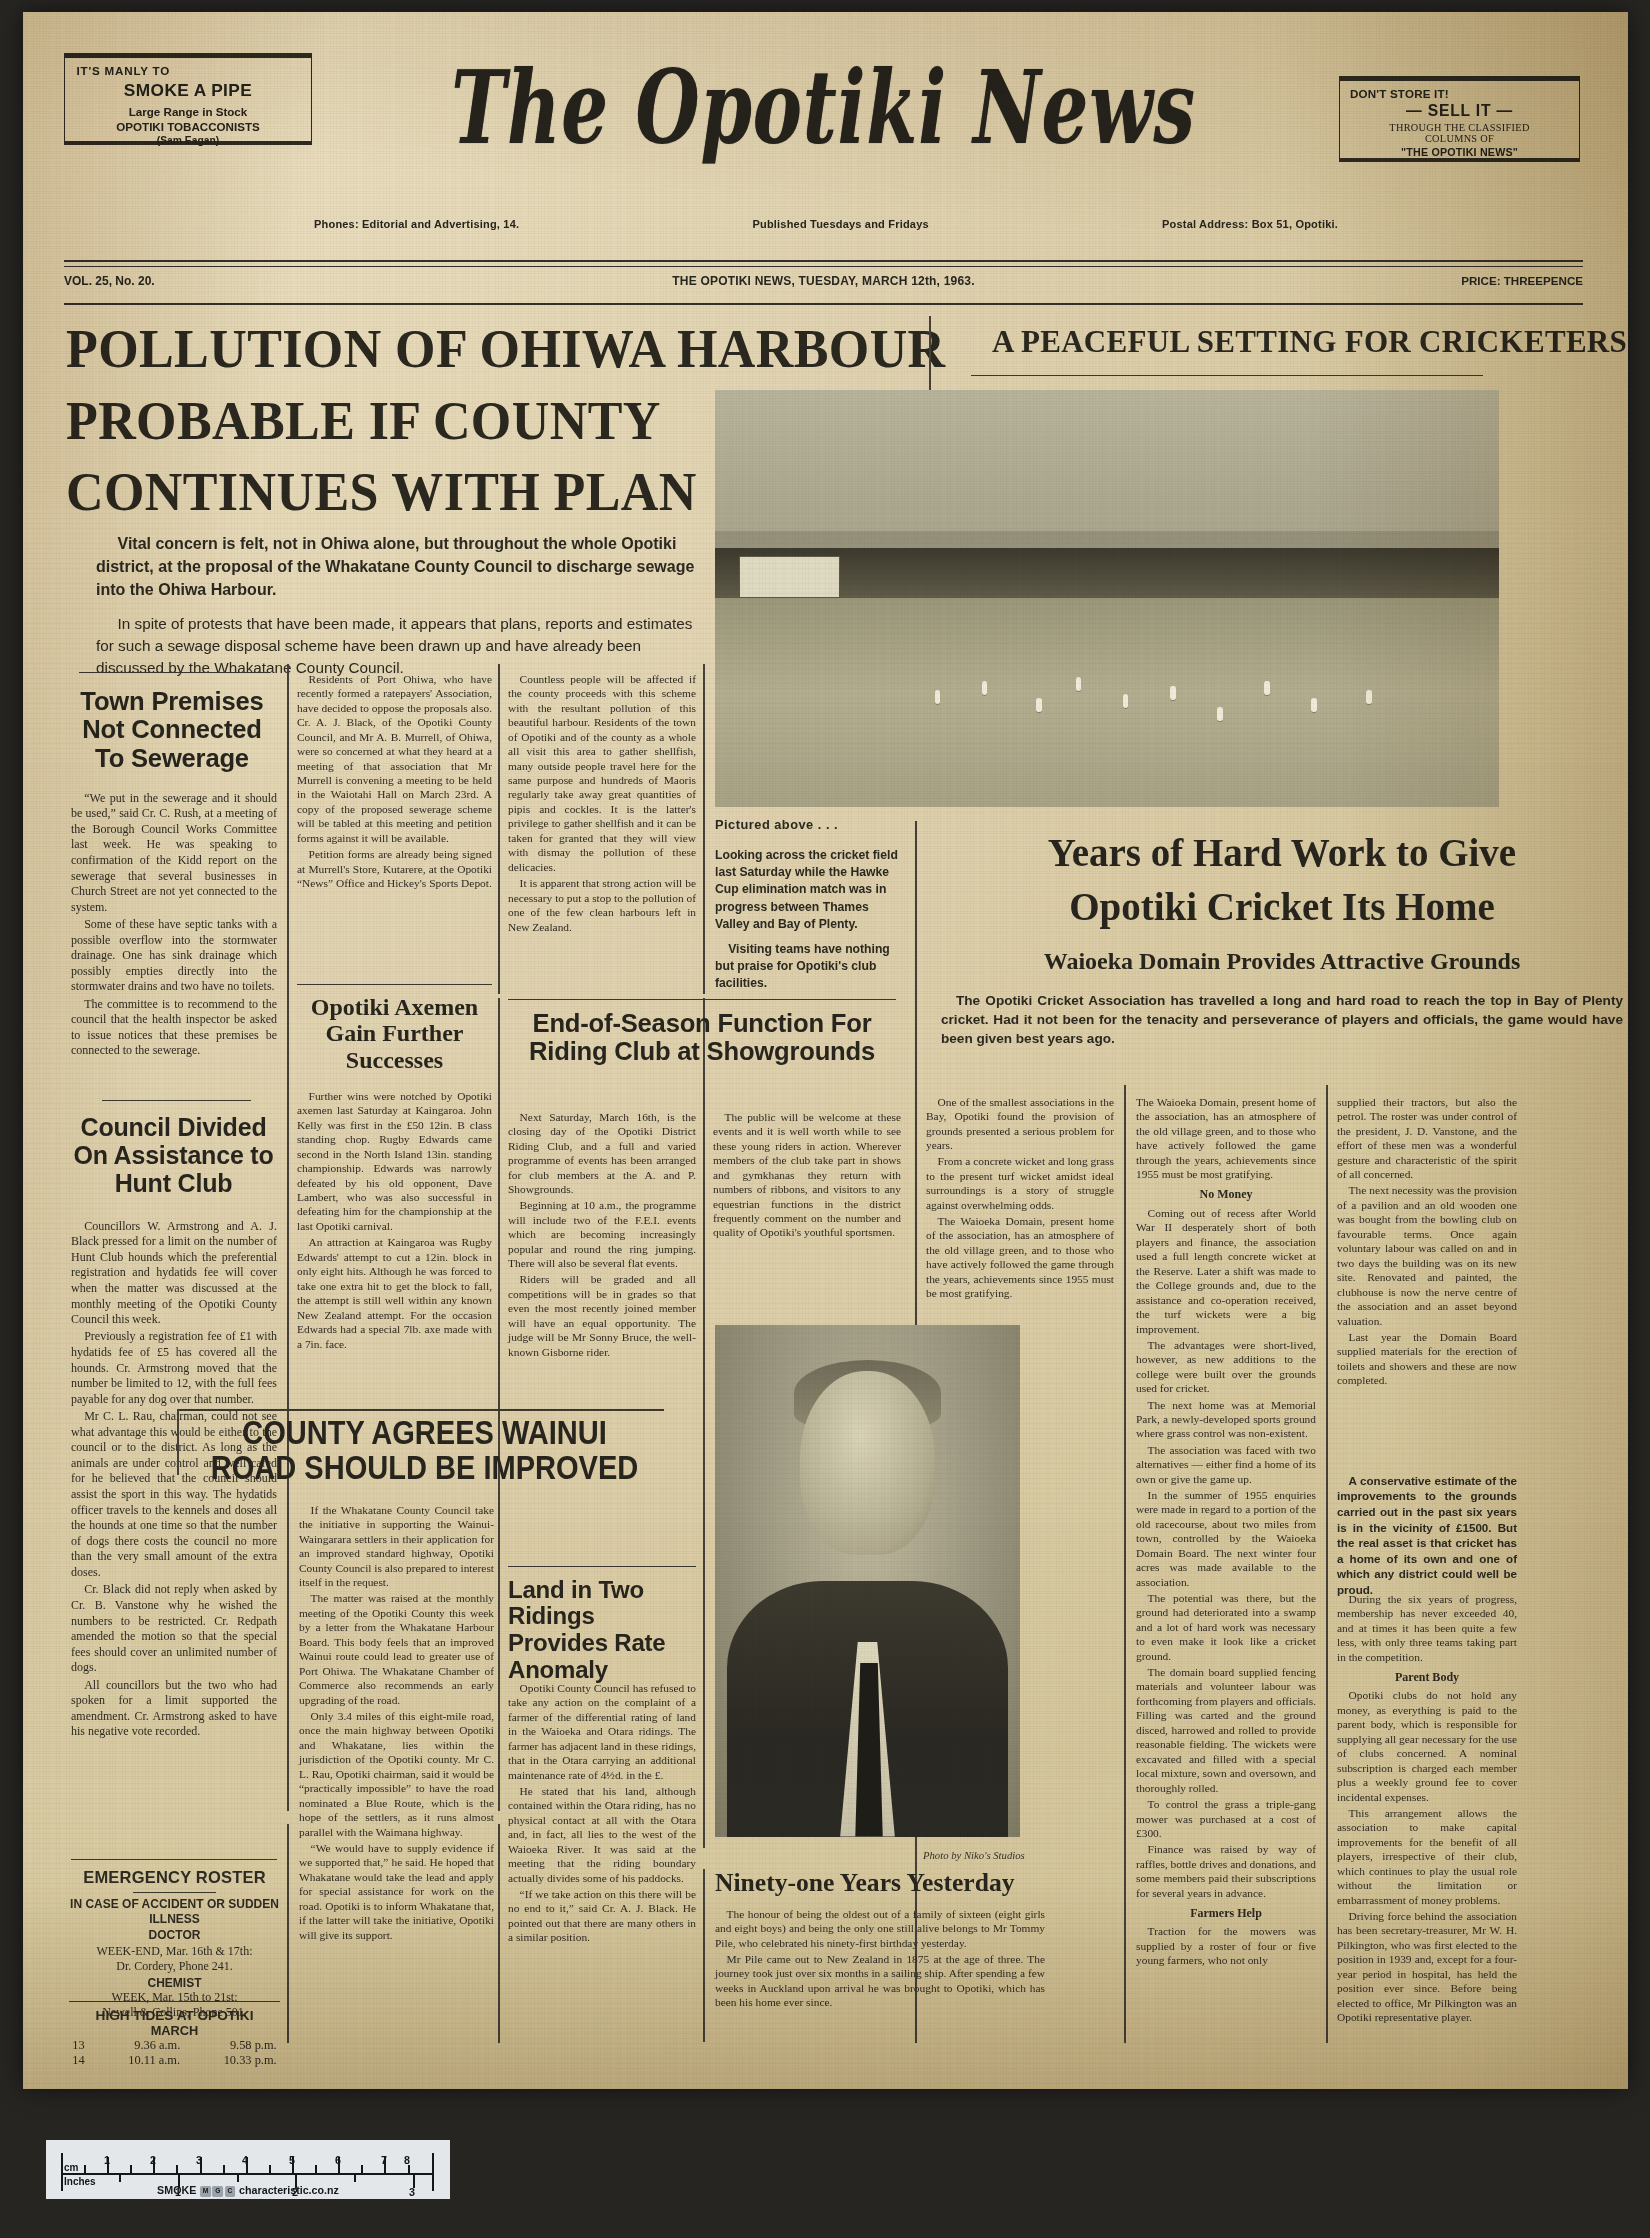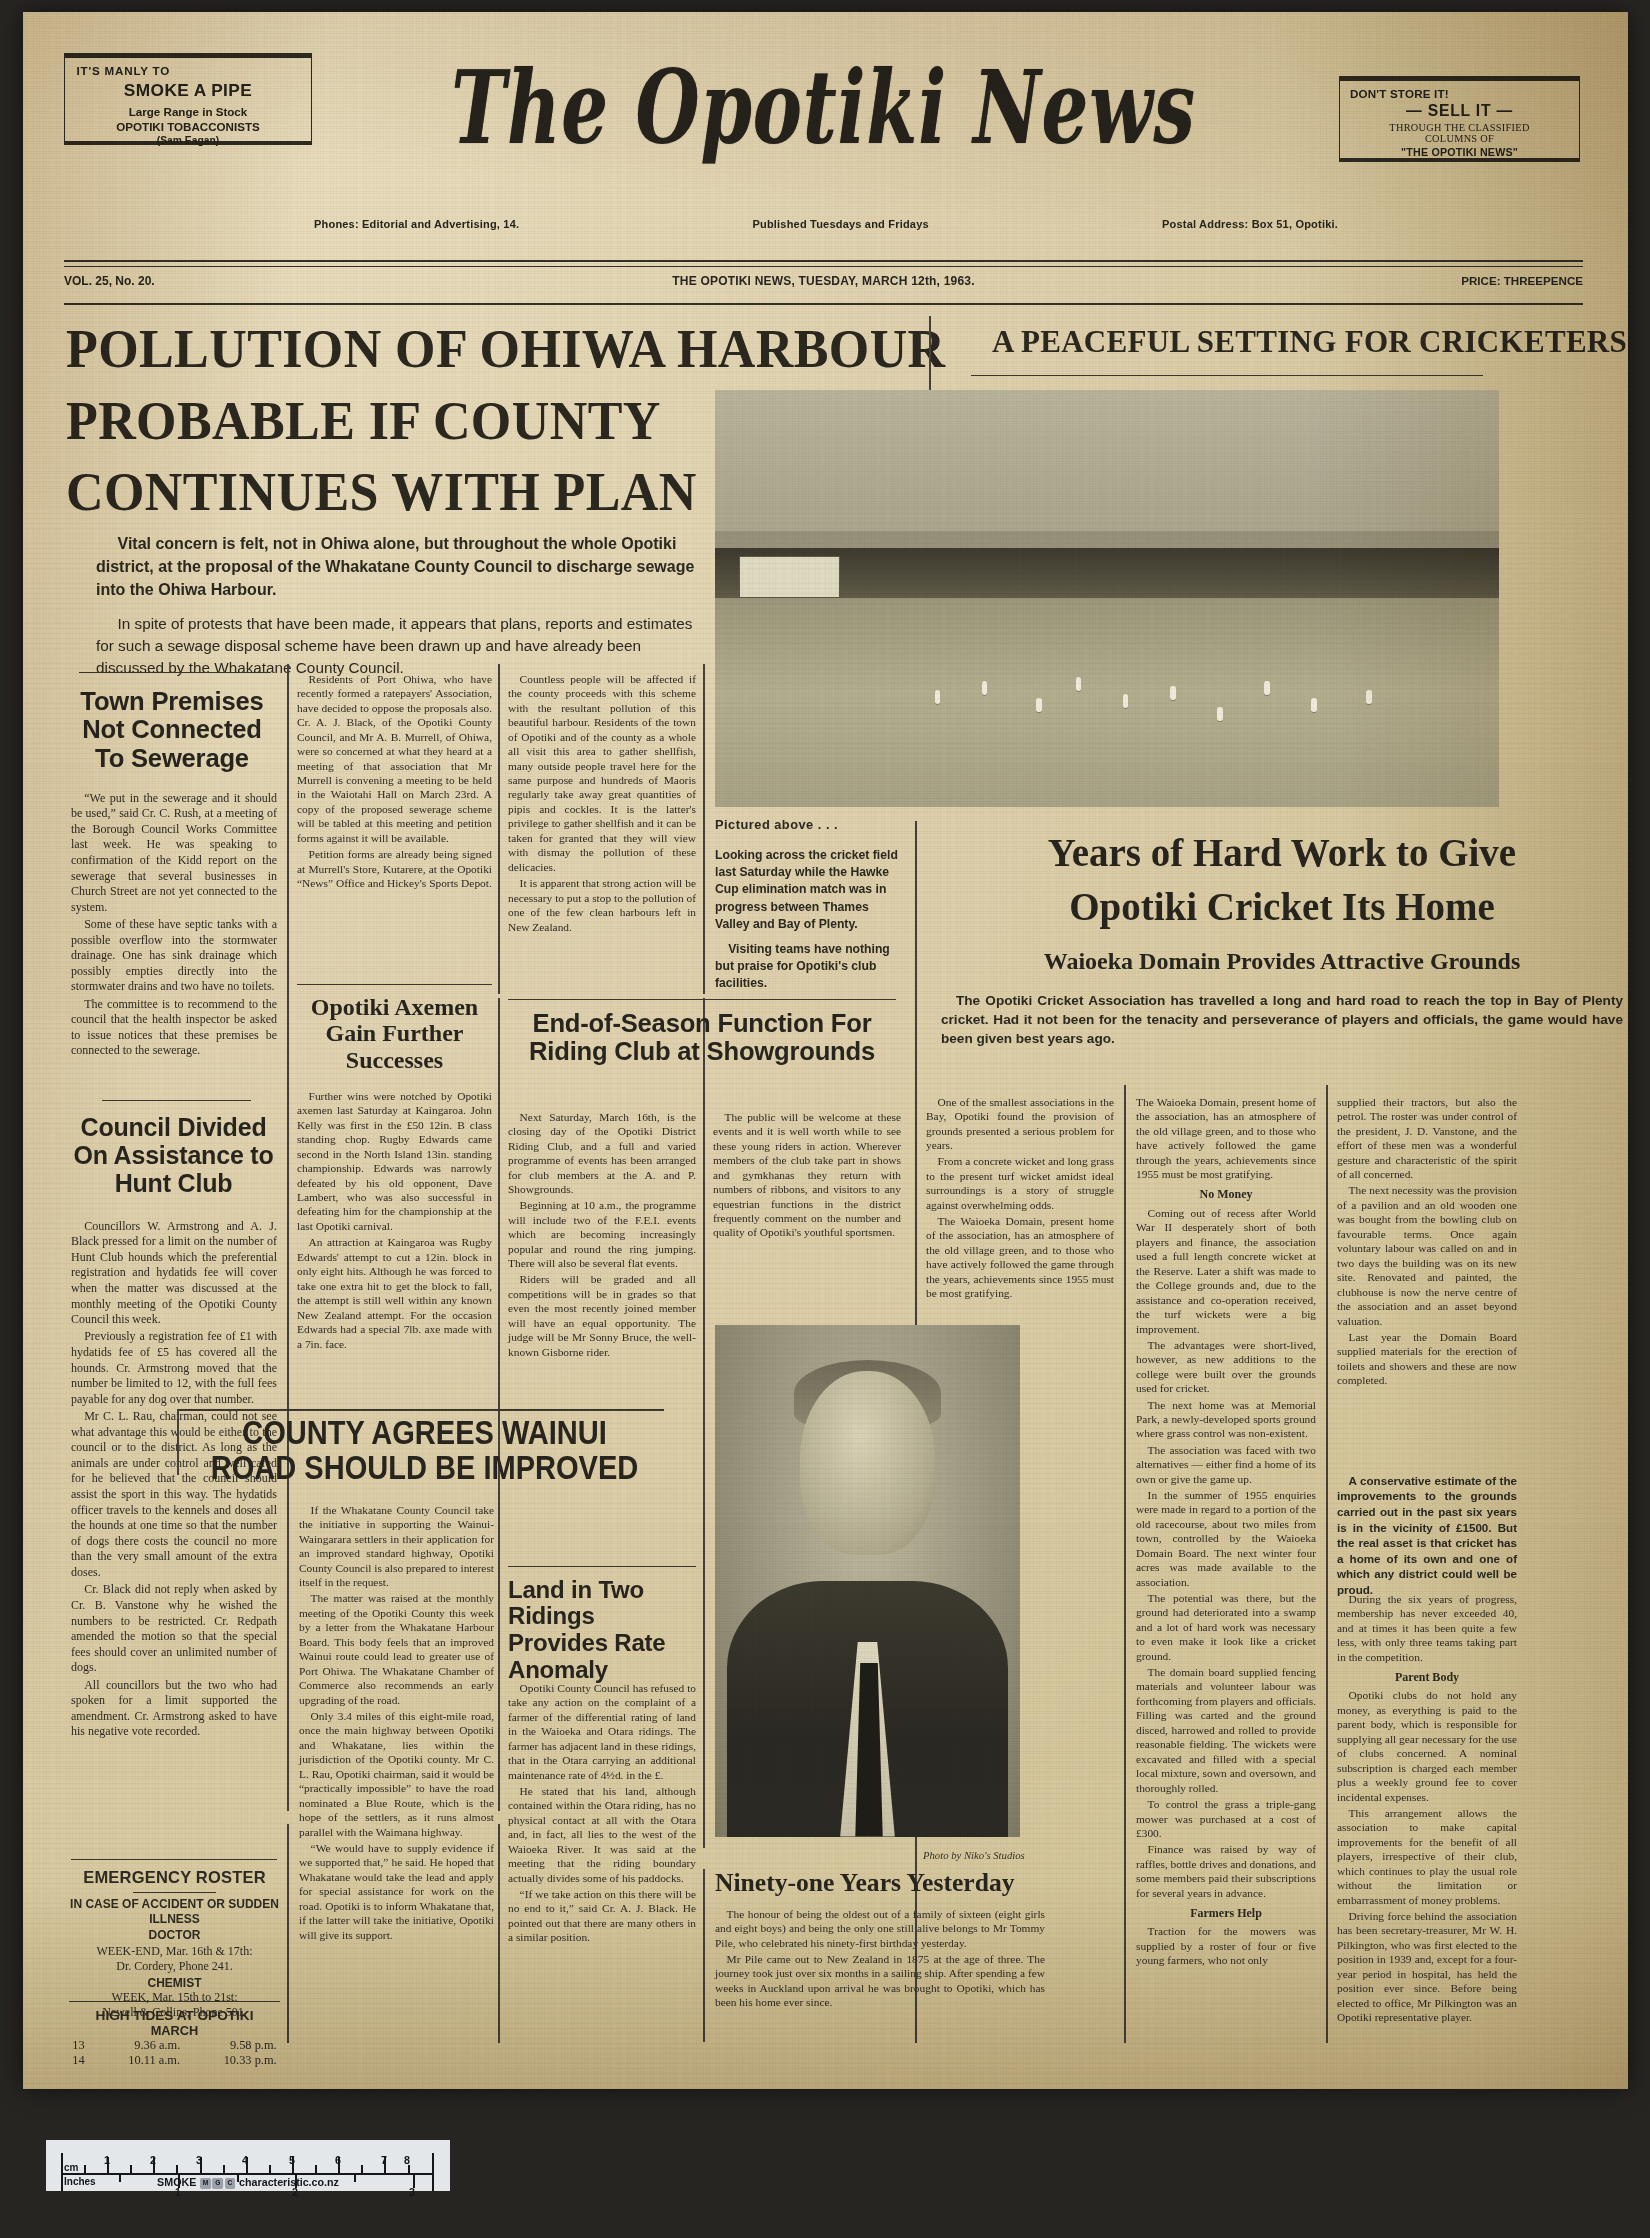--- a/index.html
+++ b/index.html
@@ -239,21 +239,21 @@
     clip-path:polygon(40% 0,60% 0,78% 100%,22% 100%);
   }
   #portrait .tie {
     position:absolute; left:46%; bottom:0; width:9%; height:34%;
     background:#1f1d18;
     clip-path:polygon(18% 0,82% 0,100% 100%,0 100%);
   }
 
   
   #ruler-wrap {
-    position:absolute; left:46px; top:2140px; width:404px; height:51px;
+    position:absolute; left:46px; top:2140px; width:404px; height:59px;
     background:#e3e7ea;
   }
   #ruler-wrap .rl { position:absolute; background:#14161a; }
   #ruler-wrap .lab {
     position:absolute; font-family:"Liberation Sans", sans-serif;
     font-weight:700; font-size:10px; color:#14161a;
   }
   #ruler-wrap .num {
     position:absolute; font-family:"Liberation Sans", sans-serif;
     font-weight:700; font-size:10.7px; color:#14161a;

